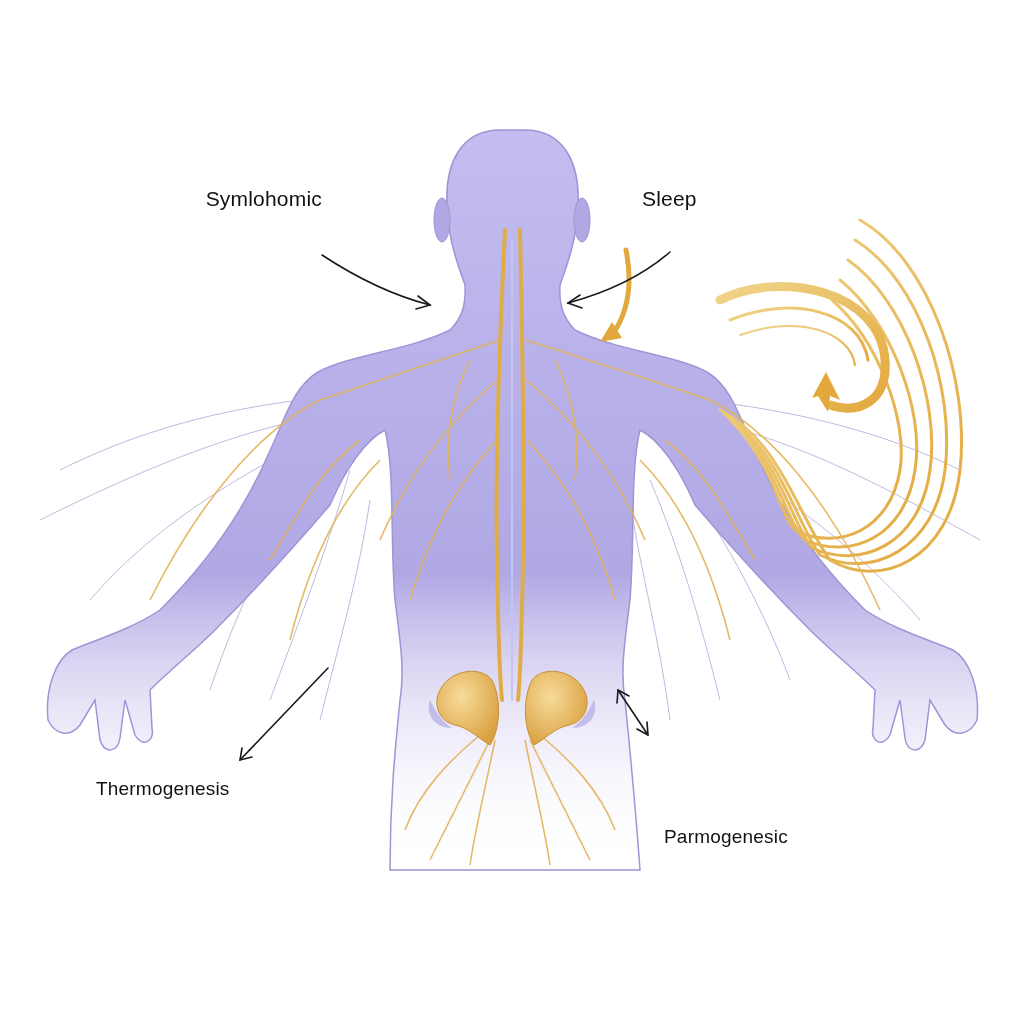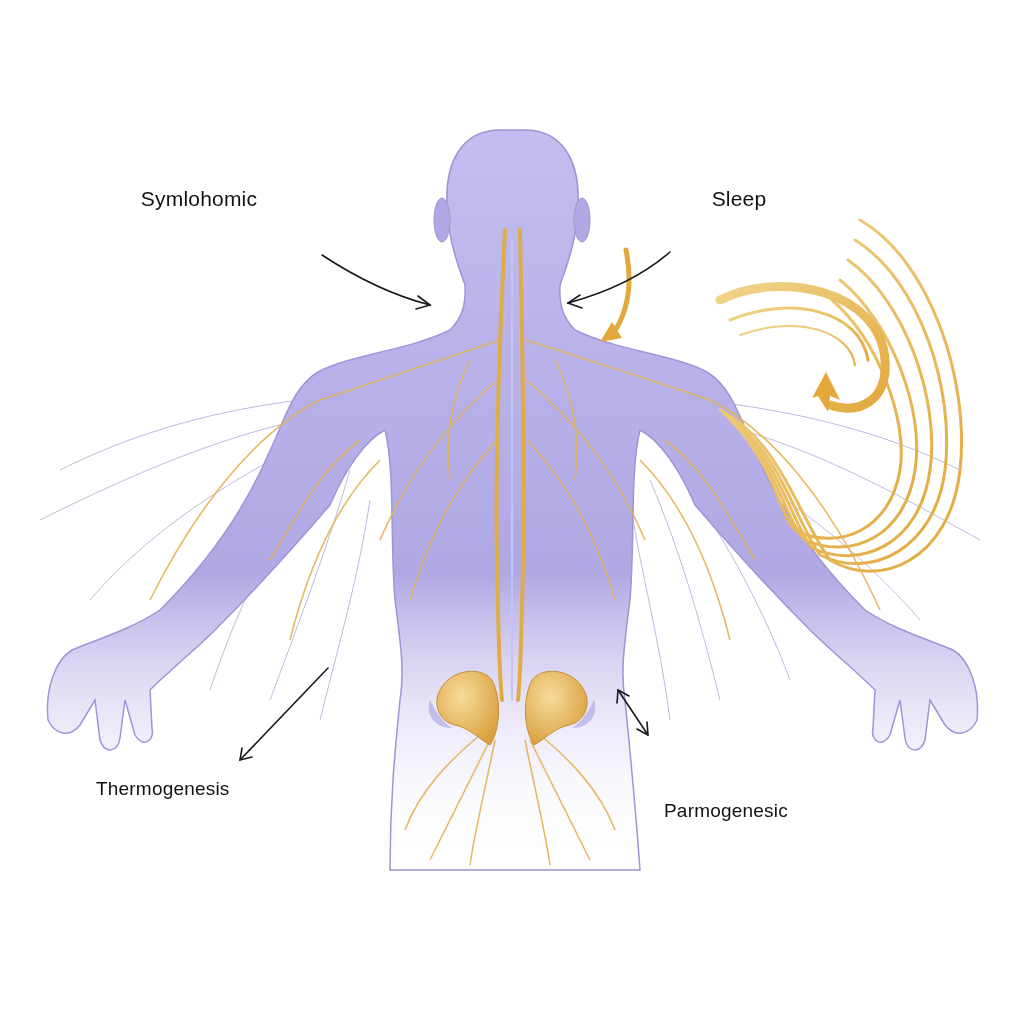--- a/index.html
+++ b/index.html
@@ -1,23 +1,23 @@
 <!DOCTYPE html>
 <html><head>
   <meta charset="utf-8">
   <style>
     html, body { margin: 0; padding: 0; background: #ffffff; }
     body { width: 1024px; height: 1024px; position: relative; overflow: hidden; font-family: "Liberation Sans", sans-serif; }
     .stage { position: absolute; left: 0; top: 0; width: 1024px; height: 1024px; }
     .label { position: absolute; color: #111111; font-size: 21px; line-height: 26px; letter-spacing: 0.2px; }
     .label.bold { font-weight: normal; font-size: 19px; }
-    .lbl-symp { left: 92px; top: 186px; text-align: center; width: 214px; }
-    .lbl-para { left: 642px; top: 186px; text-align: center; width: 194px; }
+    .lbl-symp { left: 108px; top: 186px; text-align: right; width: 214px; }
+    .lbl-para { left: 642px; top: 186px; width: 194px; }
     .lbl-thermo { left: 96px; top: 776px; }
-    .lbl-parmo { left: 664px; top: 798px; }
+    .lbl-parmo { left: 664px; top: 824px; }
     .label span { display: block; }
   </style>
 </head>
 <body>
 
 <div class="stage">
   <svg width="1024" height="1024" viewBox="0 0 1024 1024">
     <defs>
       <linearGradient id="bodyGrad" x1="0" y1="0" x2="0" y2="1">
         <stop offset="0" stop-color="#c3bdf0"></stop>

